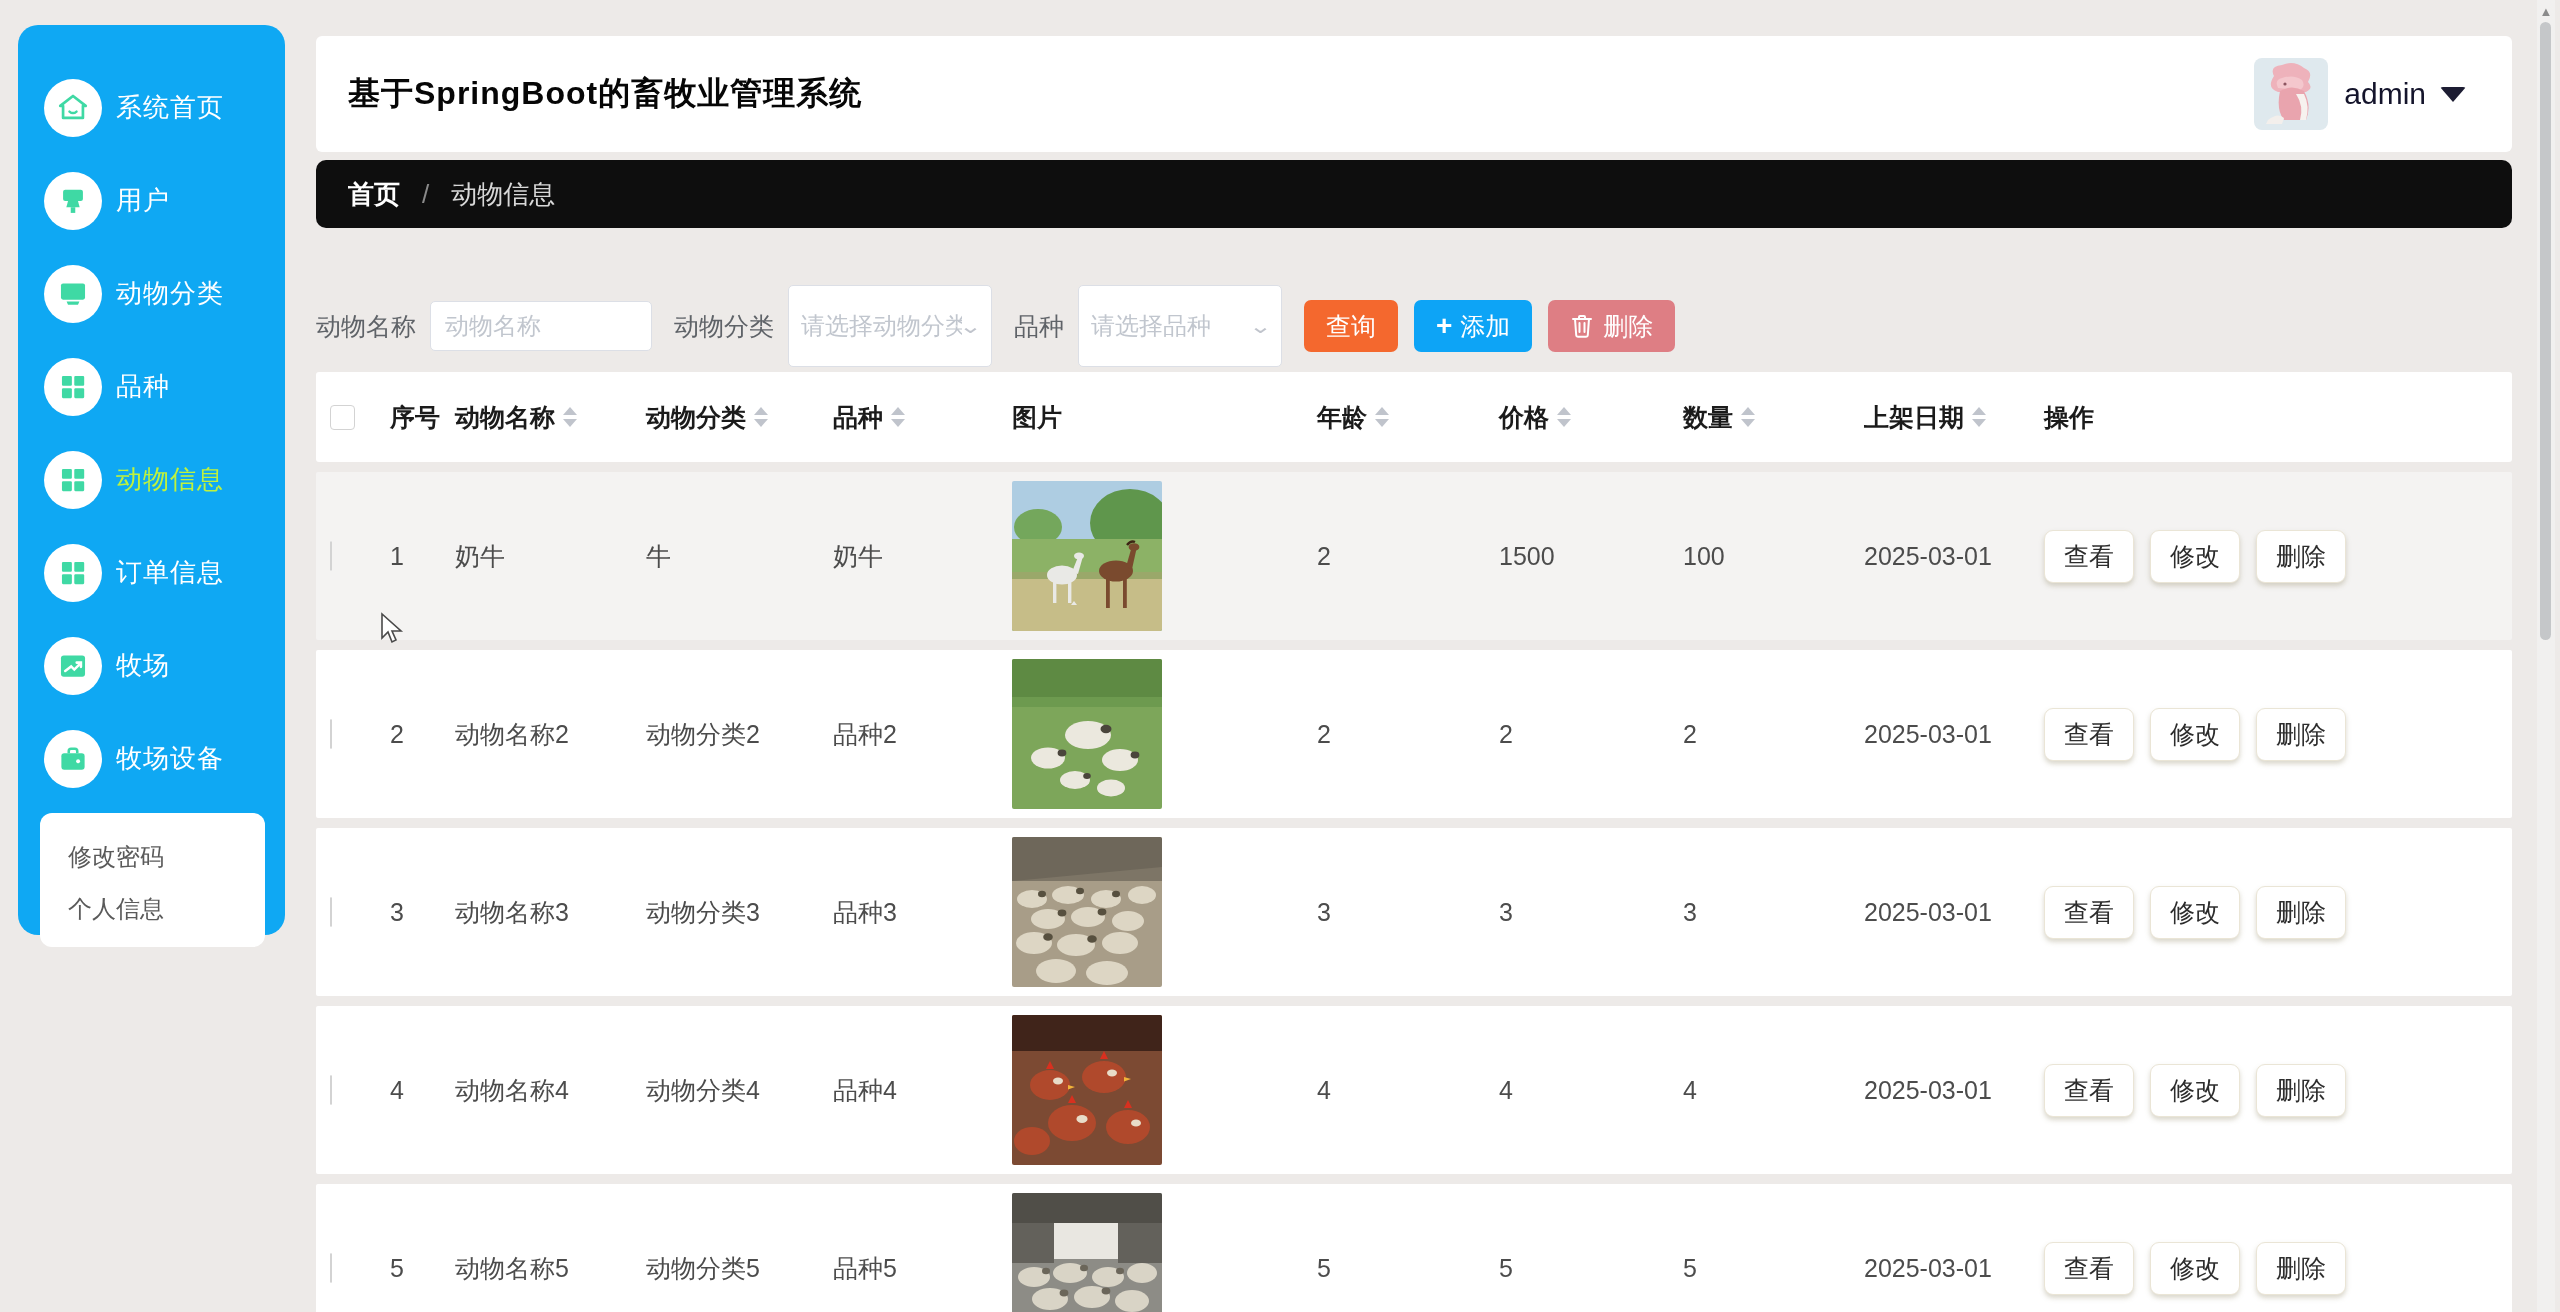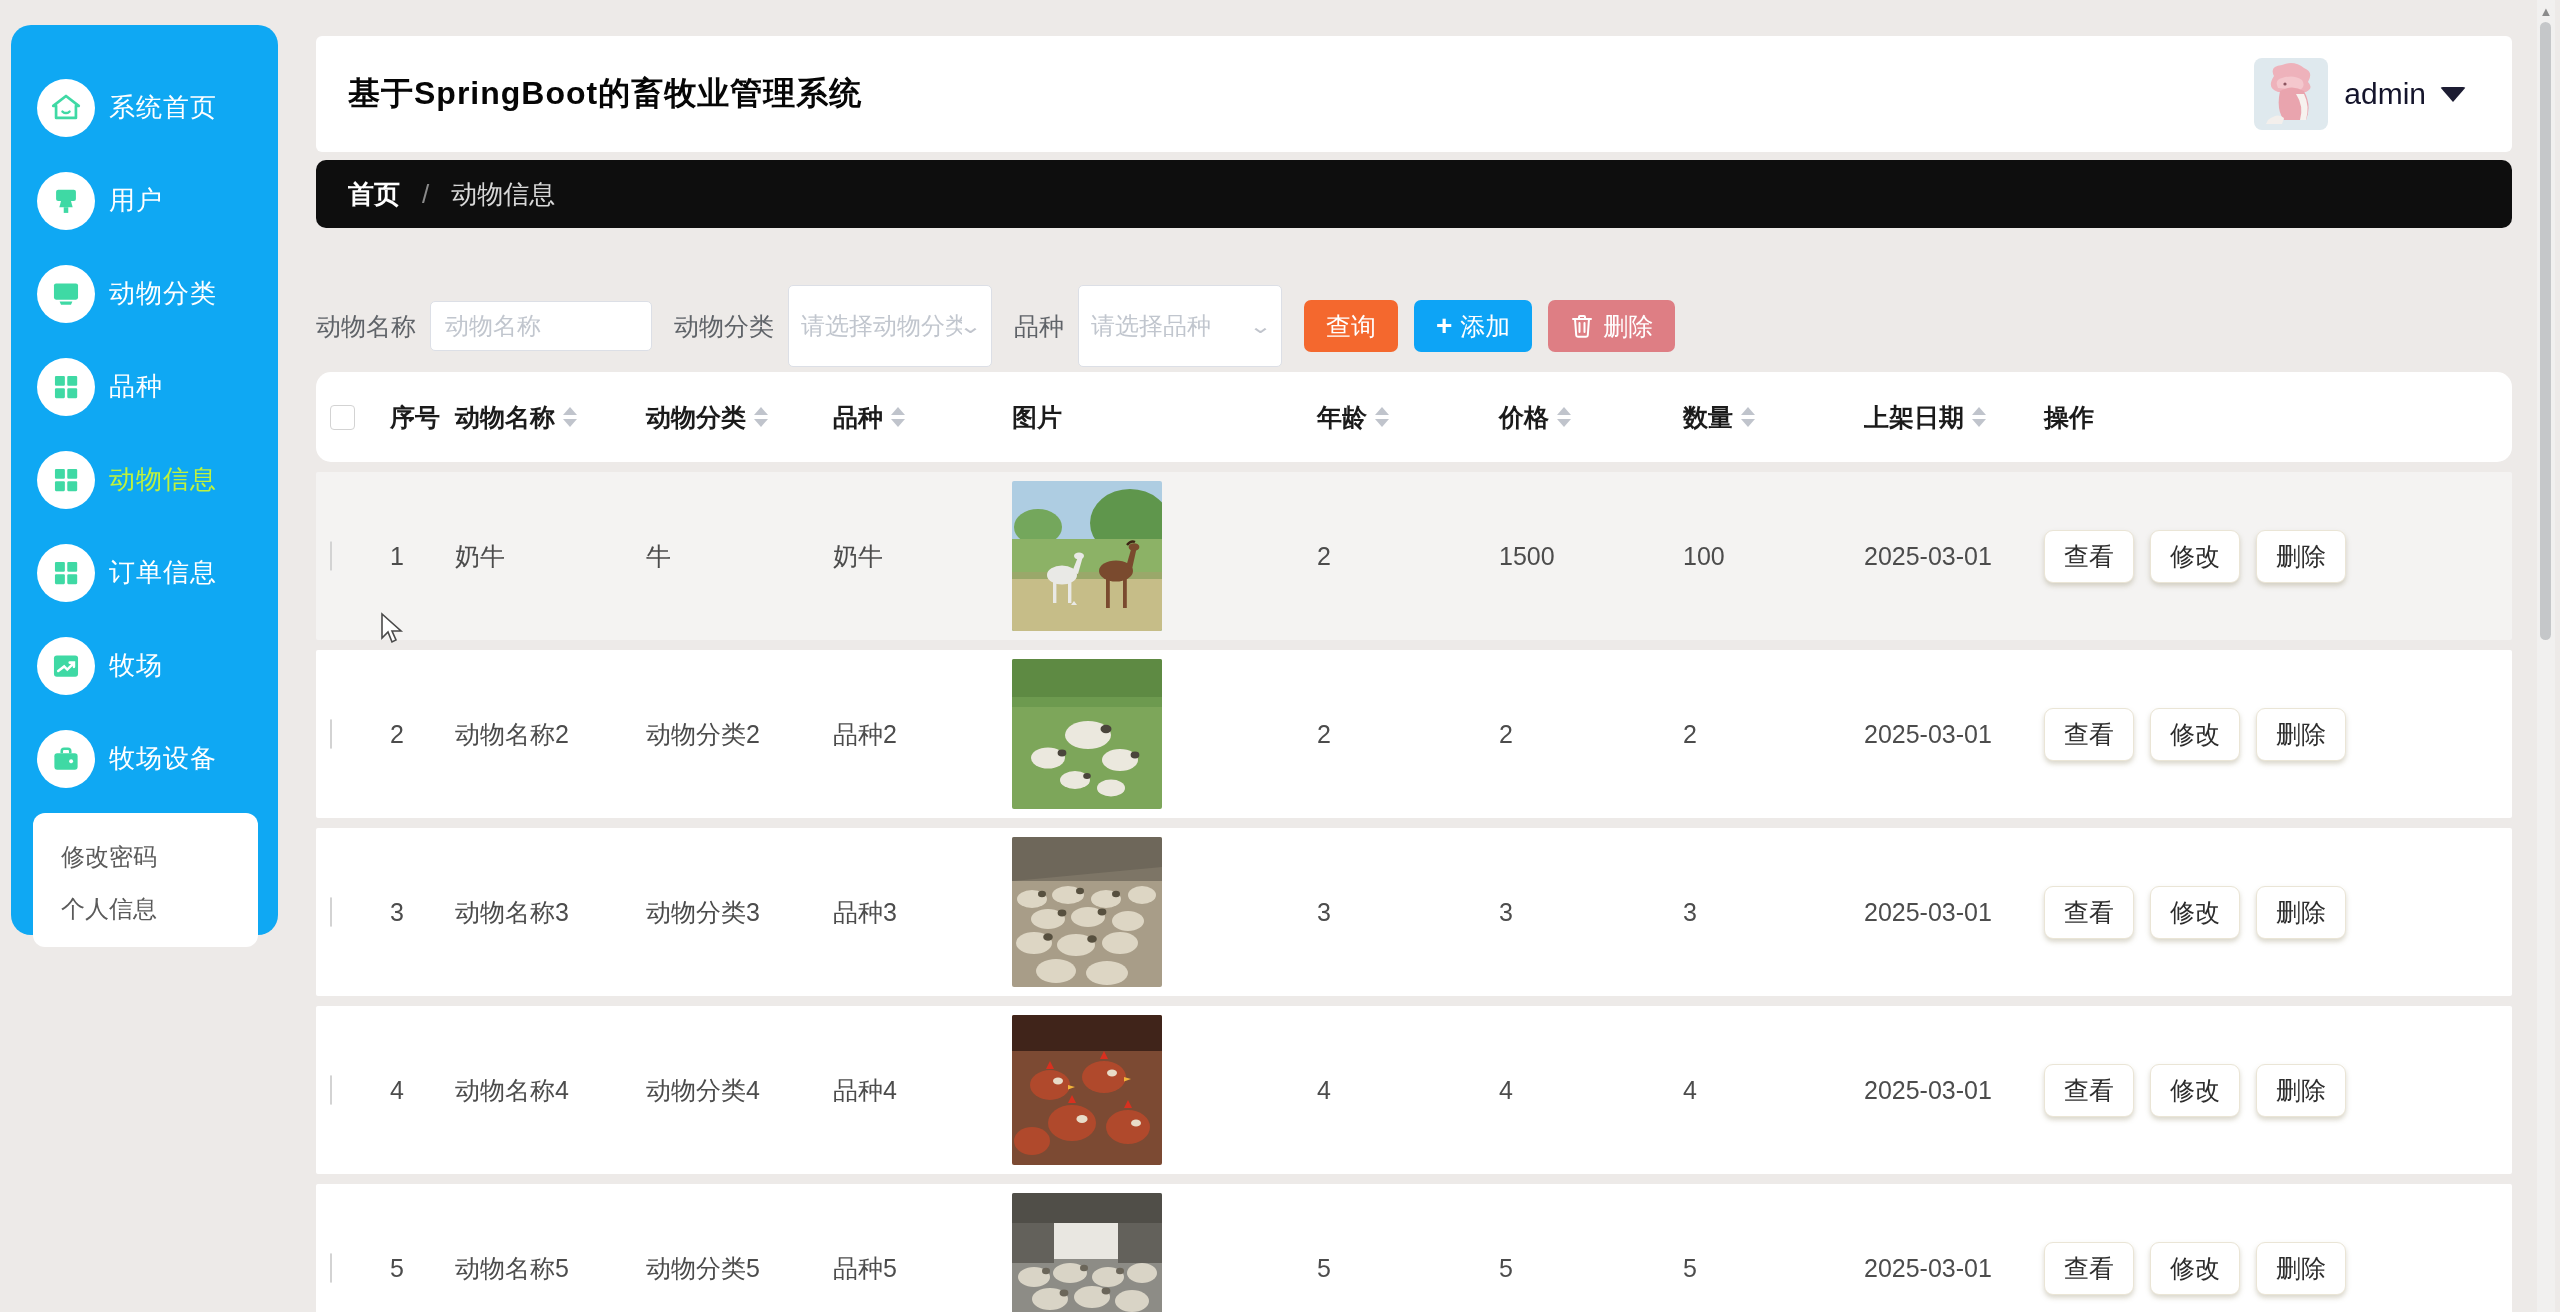--- a/index.html
+++ b/index.html
@@ -1,20 +1,20 @@
 <!DOCTYPE html>
 <html><head>
 <meta charset="utf-8">
 <style>
   html,body{margin:0;padding:0;width:2560px;height:1312px;overflow:hidden;
     background:#EDEAE8;font-family:"Liberation Sans","DejaVu Sans",sans-serif;}
   .page{position:relative;width:2560px;height:1312px;}
 
   
-  .sidebar{position:absolute;left:11px;top:25px;width:267px;height:910px;
+  .sidebar{position:absolute;left:18px;top:25px;width:267px;height:910px;
     background:#0FA8F3;border-radius:20px;padding-top:36px;box-sizing:border-box;}
   .menu-item{display:flex;align-items:center;height:93px;padding-left:26px;cursor:pointer;}
   .icon-circle{width:58px;height:58px;border-radius:50%;background:#fff;
     display:flex;align-items:center;justify-content:center;flex:0 0 58px;}
   .icon-circle svg{width:34px;height:34px;}
   .menu-label{color:#fff;font-size:26px;margin-left:14px;letter-spacing:1px;white-space:nowrap;}
   .menu-item.active .menu-label{color:#BFF23D;}
   .menu-chevron{margin-left:auto;margin-right:24px;color:#fff;font-size:22px;line-height:1;}
   .submenu{background:#fff;border-radius:12px;margin:8px 20px 0 22px;padding:18px 0 12px 0;}
   .submenu-item{font-size:24px;color:#5a5a5a;padding:10px 0 10px 28px;cursor:pointer;}
@@ -54,21 +54,21 @@
   .btn-search{background:#F4682E;}
   .btn-add{background:#0DA4F6;}
   .btn-del{background:#DE7E84;}
   .btn .plus{font-size:28px;margin-right:8px;font-weight:bold;}
   .btn svg{width:24px;height:26px;margin-right:9px;}
 
   
   .table{position:absolute;top:372px;left:0;width:2196px;}
   .tgrid{display:grid;grid-template-columns:74px 65px 191px 187px 179px 305px 182px 184px 181px 180px 1fr;
     align-items:center;}
-  .thead{background:#fff;height:90px;border-radius:15px;}
+  .thead{background:#fff;height:90px;border-radius:3px;}
   .th{font-size:25px;font-weight:bold;color:#1b1b1b;display:flex;align-items:center;}
   .caret-sort{display:inline-flex;flex-direction:column;margin-left:8px;cursor:pointer;}
   .caret-sort .up{width:0;height:0;border-left:7px solid transparent;border-right:7px solid transparent;
     border-bottom:8px solid #c0c4cc;margin-bottom:4px;}
   .caret-sort .down{width:0;height:0;border-left:7px solid transparent;border-right:7px solid transparent;
     border-top:8px solid #c0c4cc;}
   .trow{background:#fff;min-height:168px;margin-top:10px;border-radius:2px;}
   .trow.hovered{background:#F4F3F2;}
   .td{font-size:25px;color:#4c4c4c;}
   .cb{width:23px;height:23px;border:1px solid #d3d3d3;border-radius:4px;background:#fff;

